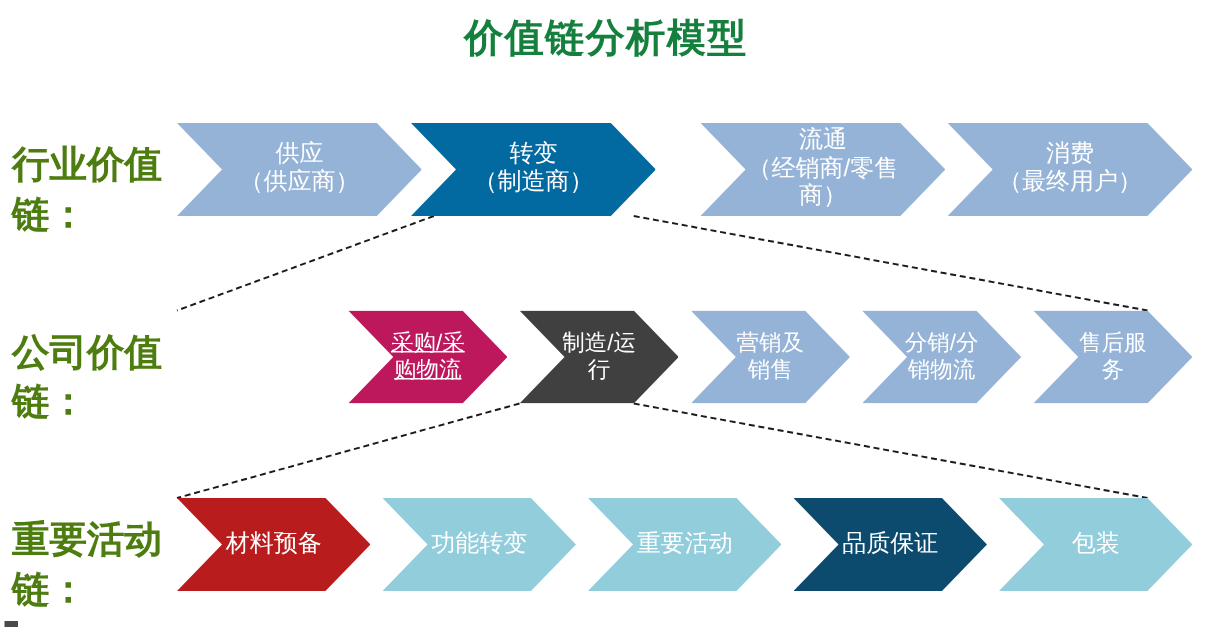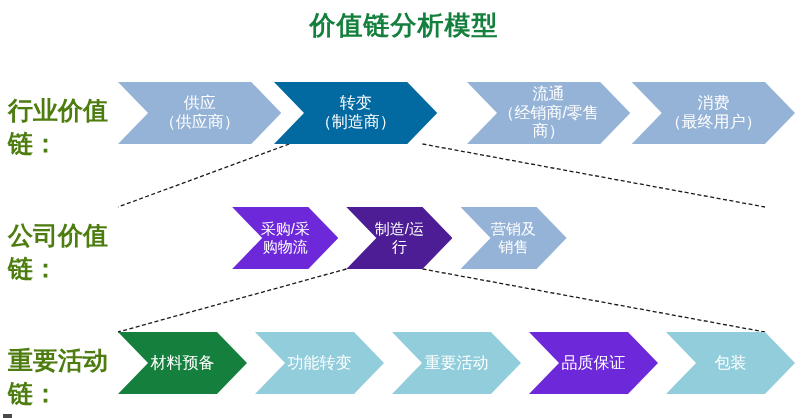--- a/index.html
+++ b/index.html
@@ -40,31 +40,35 @@
 （制造商）</div>
         <div class="chevron" style="left: 349px; width: 163.25px; background: rgb(149, 179, 215);">流通
 （经销商/零售
 商）</div>
         <div class="chevron" style="left: 513.75px; width: 163.25px; background: rgb(149, 179, 215);">消费
 （最终用户）</div>
       </div>
       <div class="row-label" style="top: 219px;">公司价值
 链：</div>
       <div class="strip row-font-1" style="left: 118px; top: 207px; width: 677px; height: 62px;">
-        <div class="chevron" style="left: 114.167px; width: 106.167px; background: #6d28d9;">采购/采
+        <div class="chevron" style="left: 114.167px; width: 106.167px; background: #be185d; text-decoration: underline;">采购/采
 购物流</div>
-        <div class="chevron" style="left: 228.333px; width: 106.167px; background: #4c1d95;">制造/运
+        <div class="chevron" style="left: 228.333px; width: 106.167px; background: #404040;">制造/运
 行</div>
         <div class="chevron" style="left: 342.5px; width: 106.167px; background: rgb(149, 179, 215);">营销及
 销售</div>
+        <div class="chevron" style="left: 456.667px; width: 106.167px; background: rgb(149, 179, 215);">分销/分
+销物流</div>
+        <div class="chevron" style="left: 570.833px; width: 106.167px; background: rgb(149, 179, 215);">售后服
+务</div>
       </div>
       <div class="row-label" style="top: 344px;">重要活动
 链：</div>
       <div class="strip row-font-2" style="left: 118px; top: 332px; width: 677px; height: 62px;">
-        <div class="chevron" style="left: 0px; width: 129px; background: #15803d;">材料预备</div>
+        <div class="chevron" style="left: 0px; width: 129px; background: #b91c1c;">材料预备</div>
         <div class="chevron" style="left: 137px; width: 129px; background: rgb(146, 205, 220);">功能转变</div>
         <div class="chevron" style="left: 274px; width: 129px; background: rgb(146, 205, 220);">重要活动</div>
-        <div class="chevron" style="left: 411px; width: 129px; background: #6d28d9;">品质保证</div>
+        <div class="chevron" style="left: 411px; width: 129px; background: #0c4a6e; font-family: Liberation Mono, monospace;">品质保证</div>
         <div class="chevron" style="left: 548px; width: 129px; background: rgb(146, 205, 220);">包装</div>
       </div>
     </div>
   <div class="artifact"></div>
 </div>
 
 </body></html>

